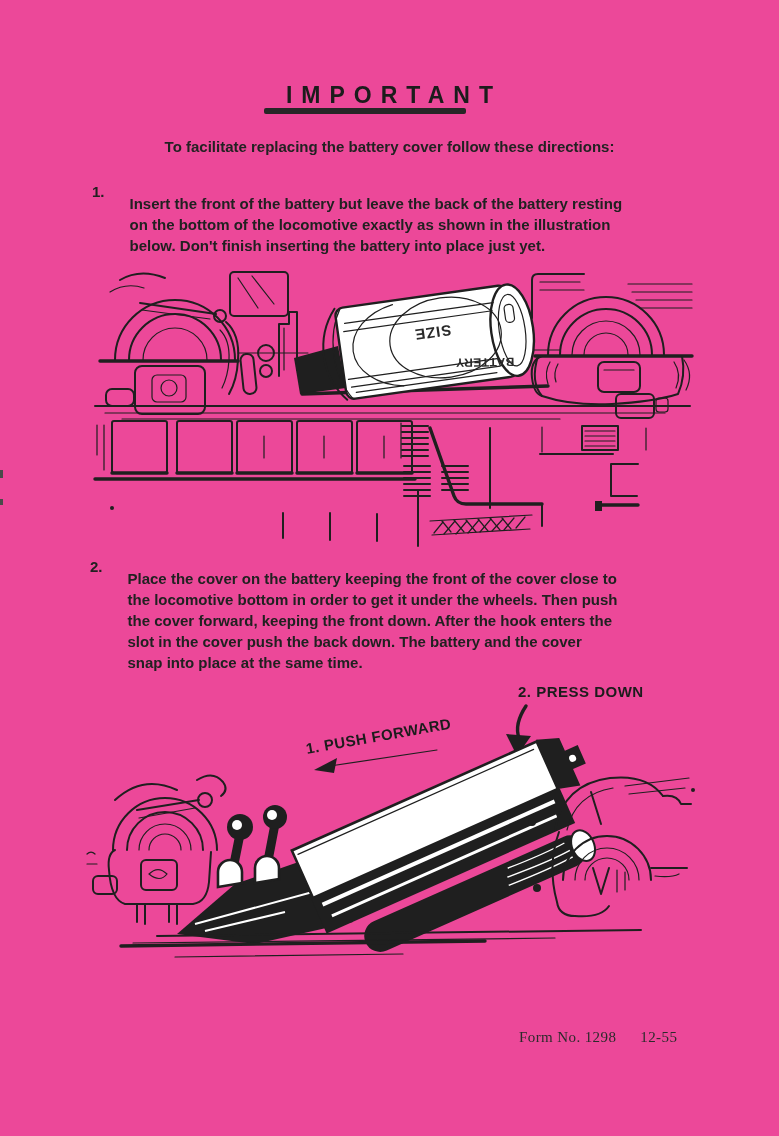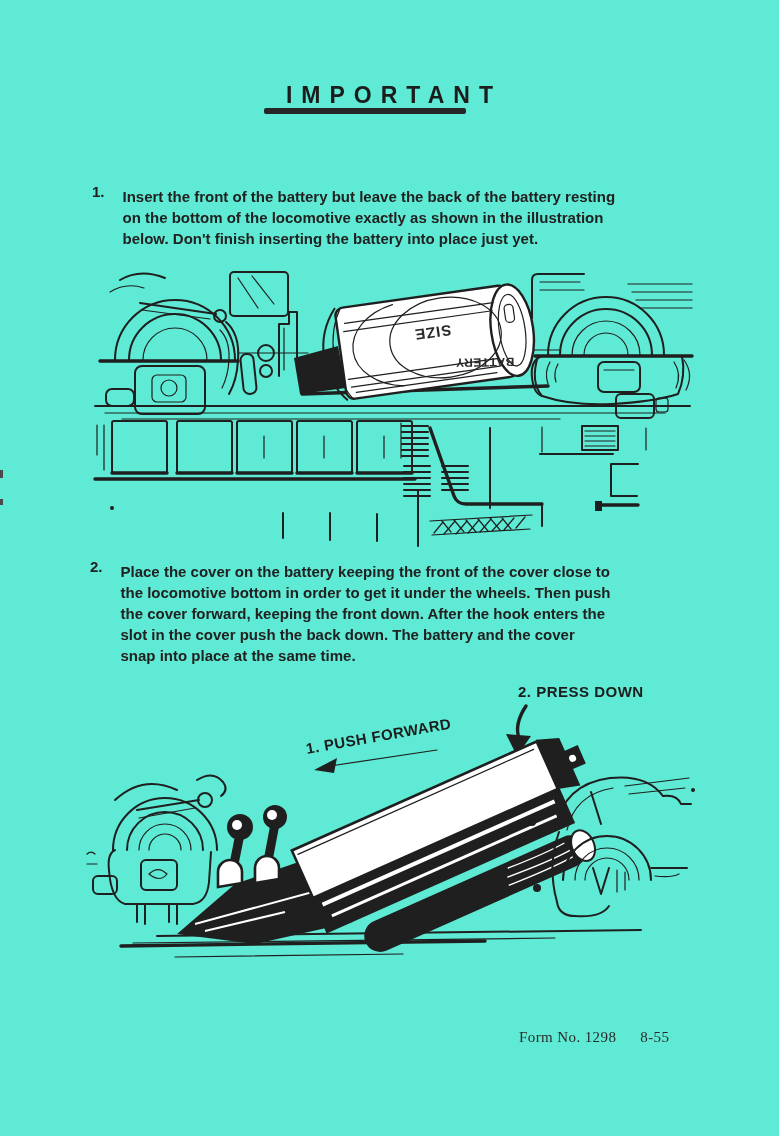--- a/index.html
+++ b/index.html
@@ -1,27 +1,27 @@
 <!DOCTYPE html>
 <html><head>
 <meta charset="utf-8">
 <style>
   html,body{margin:0;padding:0;background:#fff;}
-  .page{position:relative;width:779px;height:1136px;background:#5eead4;overflow:hidden;
+  .page{position:relative;width:779px;height:1136px;background:#ec4899;overflow:hidden;
         font-family:"Liberation Sans",sans-serif;color:#1f1f1f;}
   .title{position:absolute;top:82px;left:0;width:100%;margin:0;text-align:center;
          font-size:23px;font-weight:bold;letter-spacing:9px;text-indent:9px;color:#1c1c1c;}
   .title-rule{position:absolute;top:108px;left:264px;width:202px;height:6px;background:#262626;border-radius:2px;}
   .intro{position:absolute;top:138px;left:0;width:100%;margin:0;text-align:center;
          font-size:15px;font-weight:bold;color:#222;}
   .step{position:absolute;display:flex;gap:13px;font-size:15px;font-weight:bold;line-height:21px;color:#212121;}
   .step1{top:181px;left:92px;width:640px;}
   .step2{top:556px;left:90px;width:640px;}
   .step-num{flex:0 0 auto;}
-  .step-text{margin:5px;white-space:pre-line;}
+  .step-text{margin:12px;white-space:pre-line;}
   .figure{position:absolute;}
   .fig1{top:258px;left:80px;}
   .fig2{top:672px;left:85px;}
   .footer{position:absolute;top:1029px;left:519px;font-family:"Liberation Serif",serif;
           font-size:15px;color:#2b2b2b;letter-spacing:0.4px;}
   .footer .date{margin-left:24px;}
   .artifact{position:absolute;background:#4a4a4a;}
   .a1{left:0;top:470px;width:3px;height:8px;}
   .a2{left:0;top:499px;width:3px;height:6px;}
   
@@ -35,20 +35,21 @@
   .bat-text-sm{font-size:12px;letter-spacing:0.5px;}
 </style>
 </head>
 <body>
 
 <div class="page">
 
   <h1 class="title">IMPORTANT</h1>
   <div class="title-rule"></div>
 
+  <p class="intro">To facilitate replacing the battery cover follow these directions:</p>
 
   <div class="step step1">
     <span class="step-num">1.</span>
     <p class="step-text">Insert the front of the battery but leave the back of the battery resting
 on the bottom of the locomotive exactly as shown in the illustration
 below. Don't finish inserting the battery into place just yet.</p>
   </div>
 
   <svg class="figure fig1" width="620" height="290" viewBox="0 0 620 290">
 
@@ -238,18 +239,18 @@
 
     <g>
       <path class="ln" d="M72 264 L 556 258"></path>
       <path class="ln thk" d="M36 274 L 400 269"></path>
       <path class="ln thin" d="M48 271 L 470 266"></path>
       <path class="ln thin" d="M90 285 L 318 282"></path>
     </g>
   </svg>
 
   <div class="footer">
-    <span>Form No. 1298</span><span class="date">8-55</span>
+    <span>Form No. 1298</span><span class="date">12-55</span>
   </div>
 
   <div class="artifact a1"></div>
   <div class="artifact a2"></div>
 </div>
 
 </body></html>

